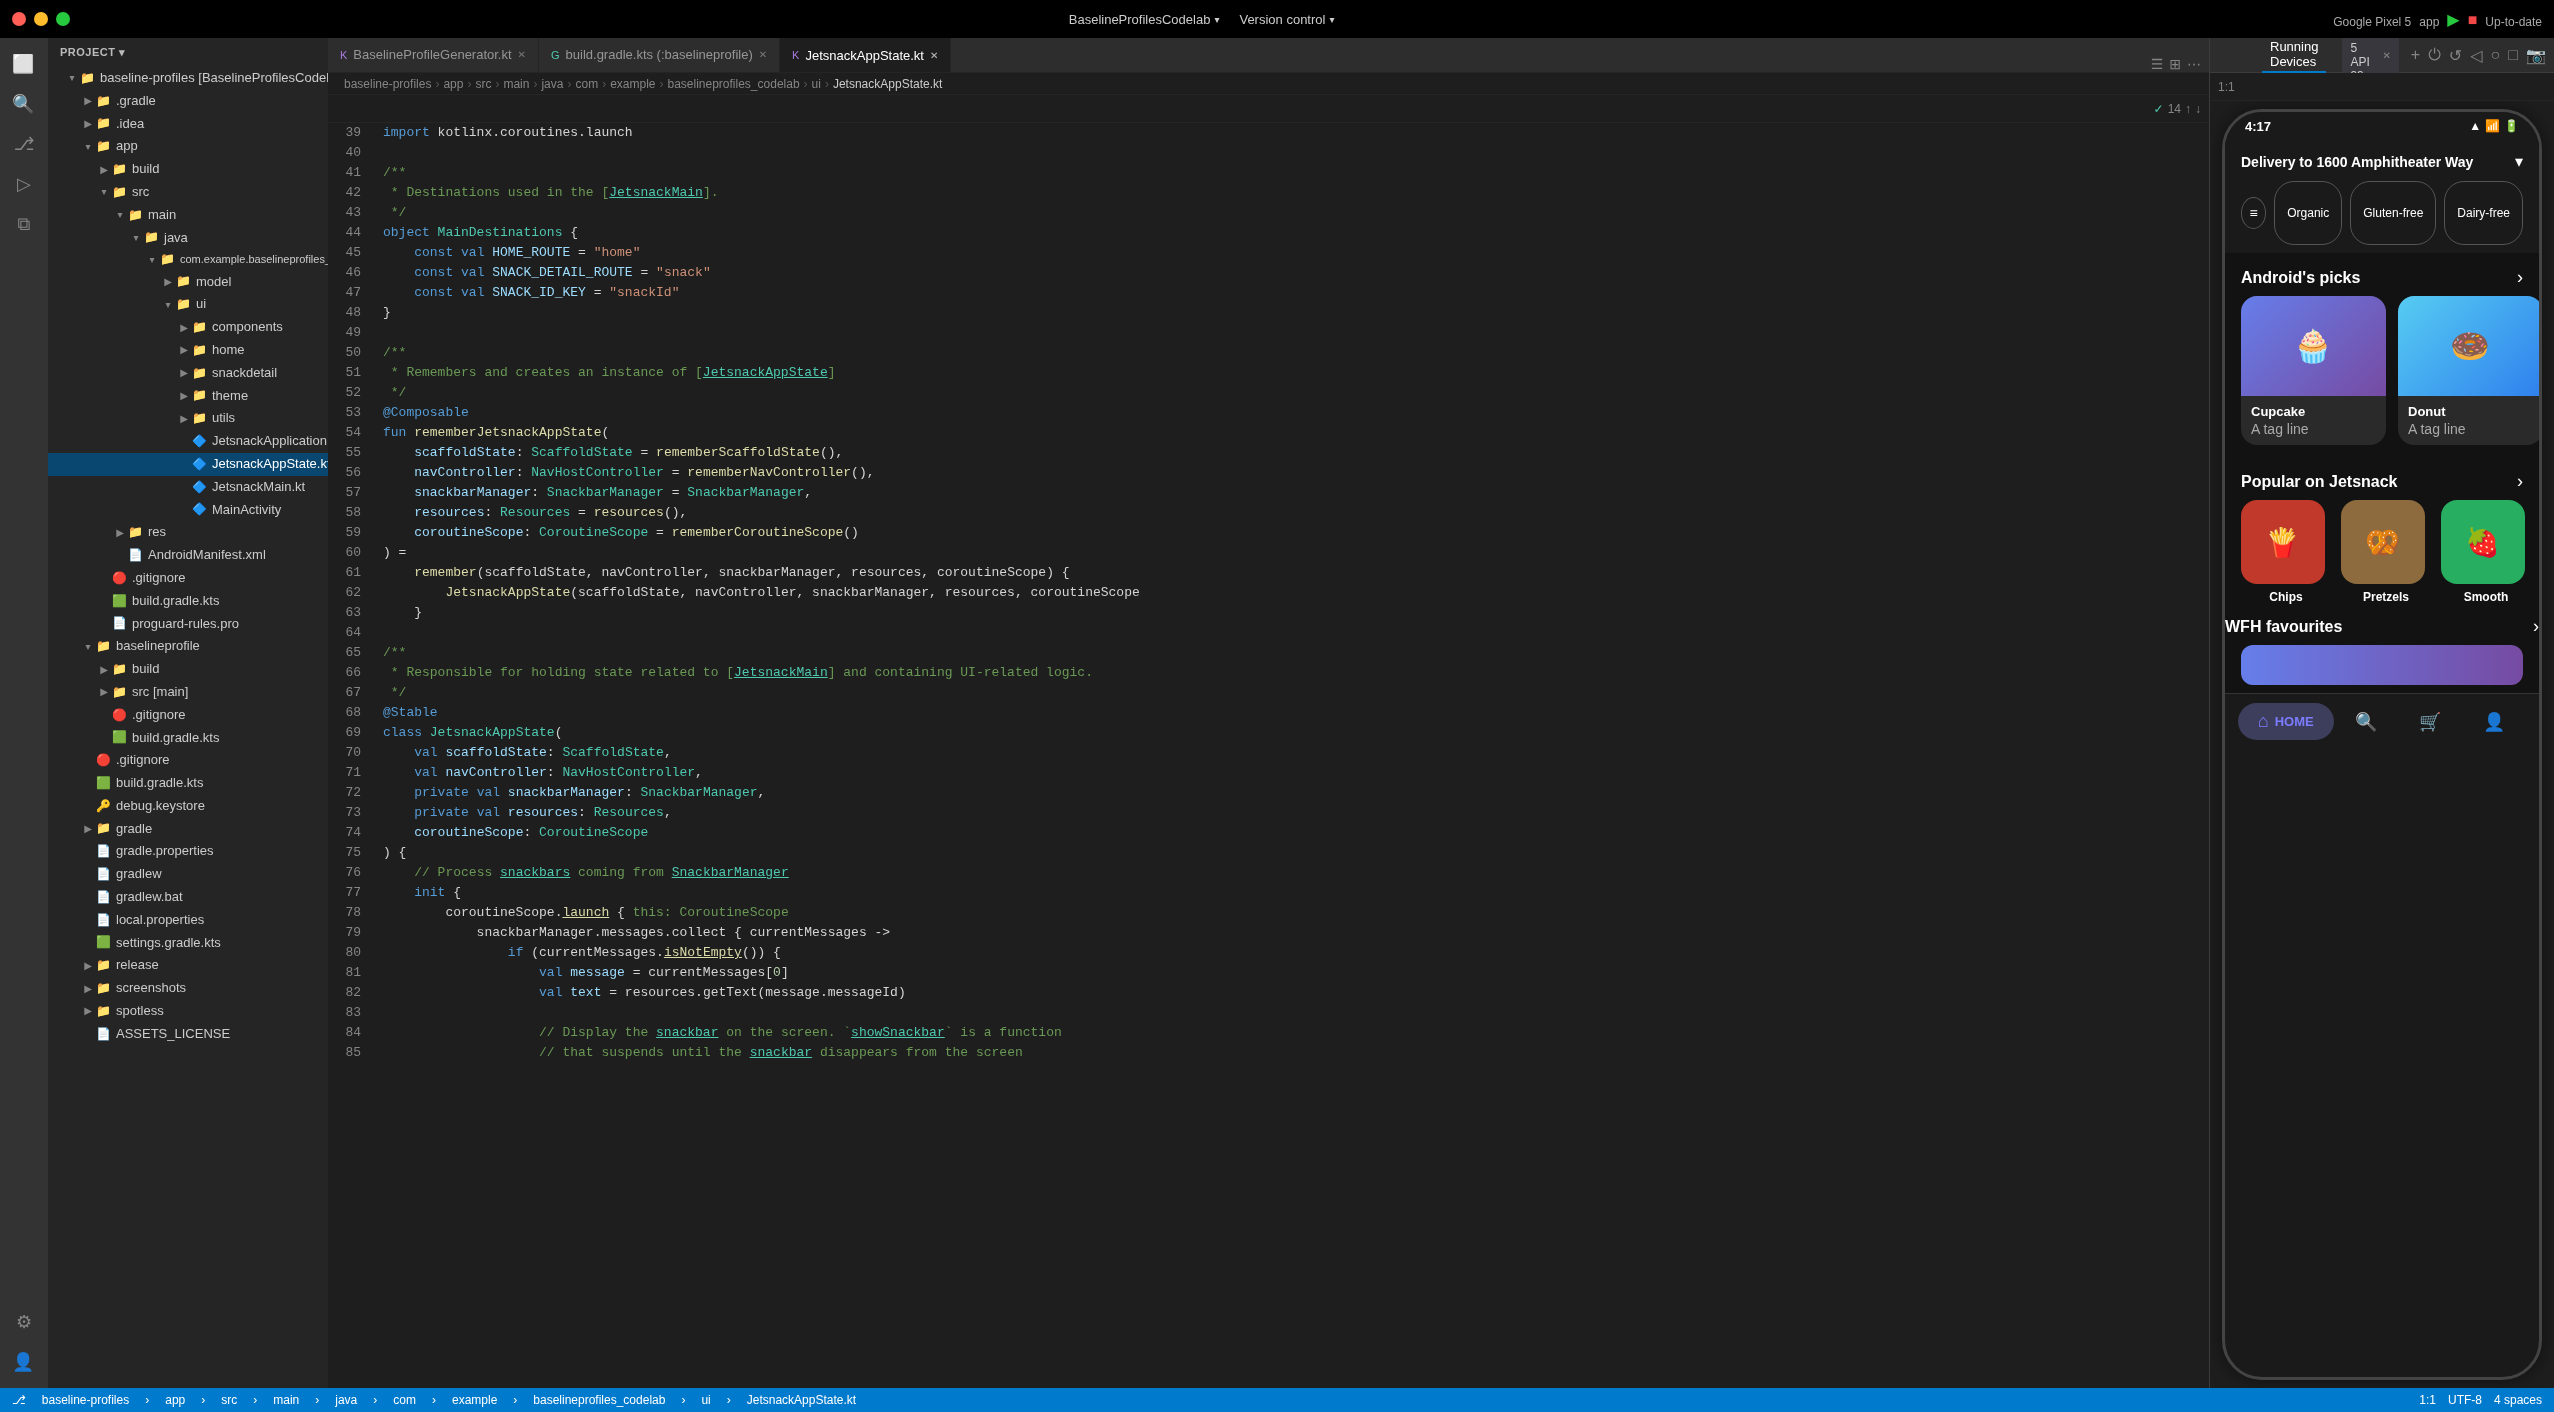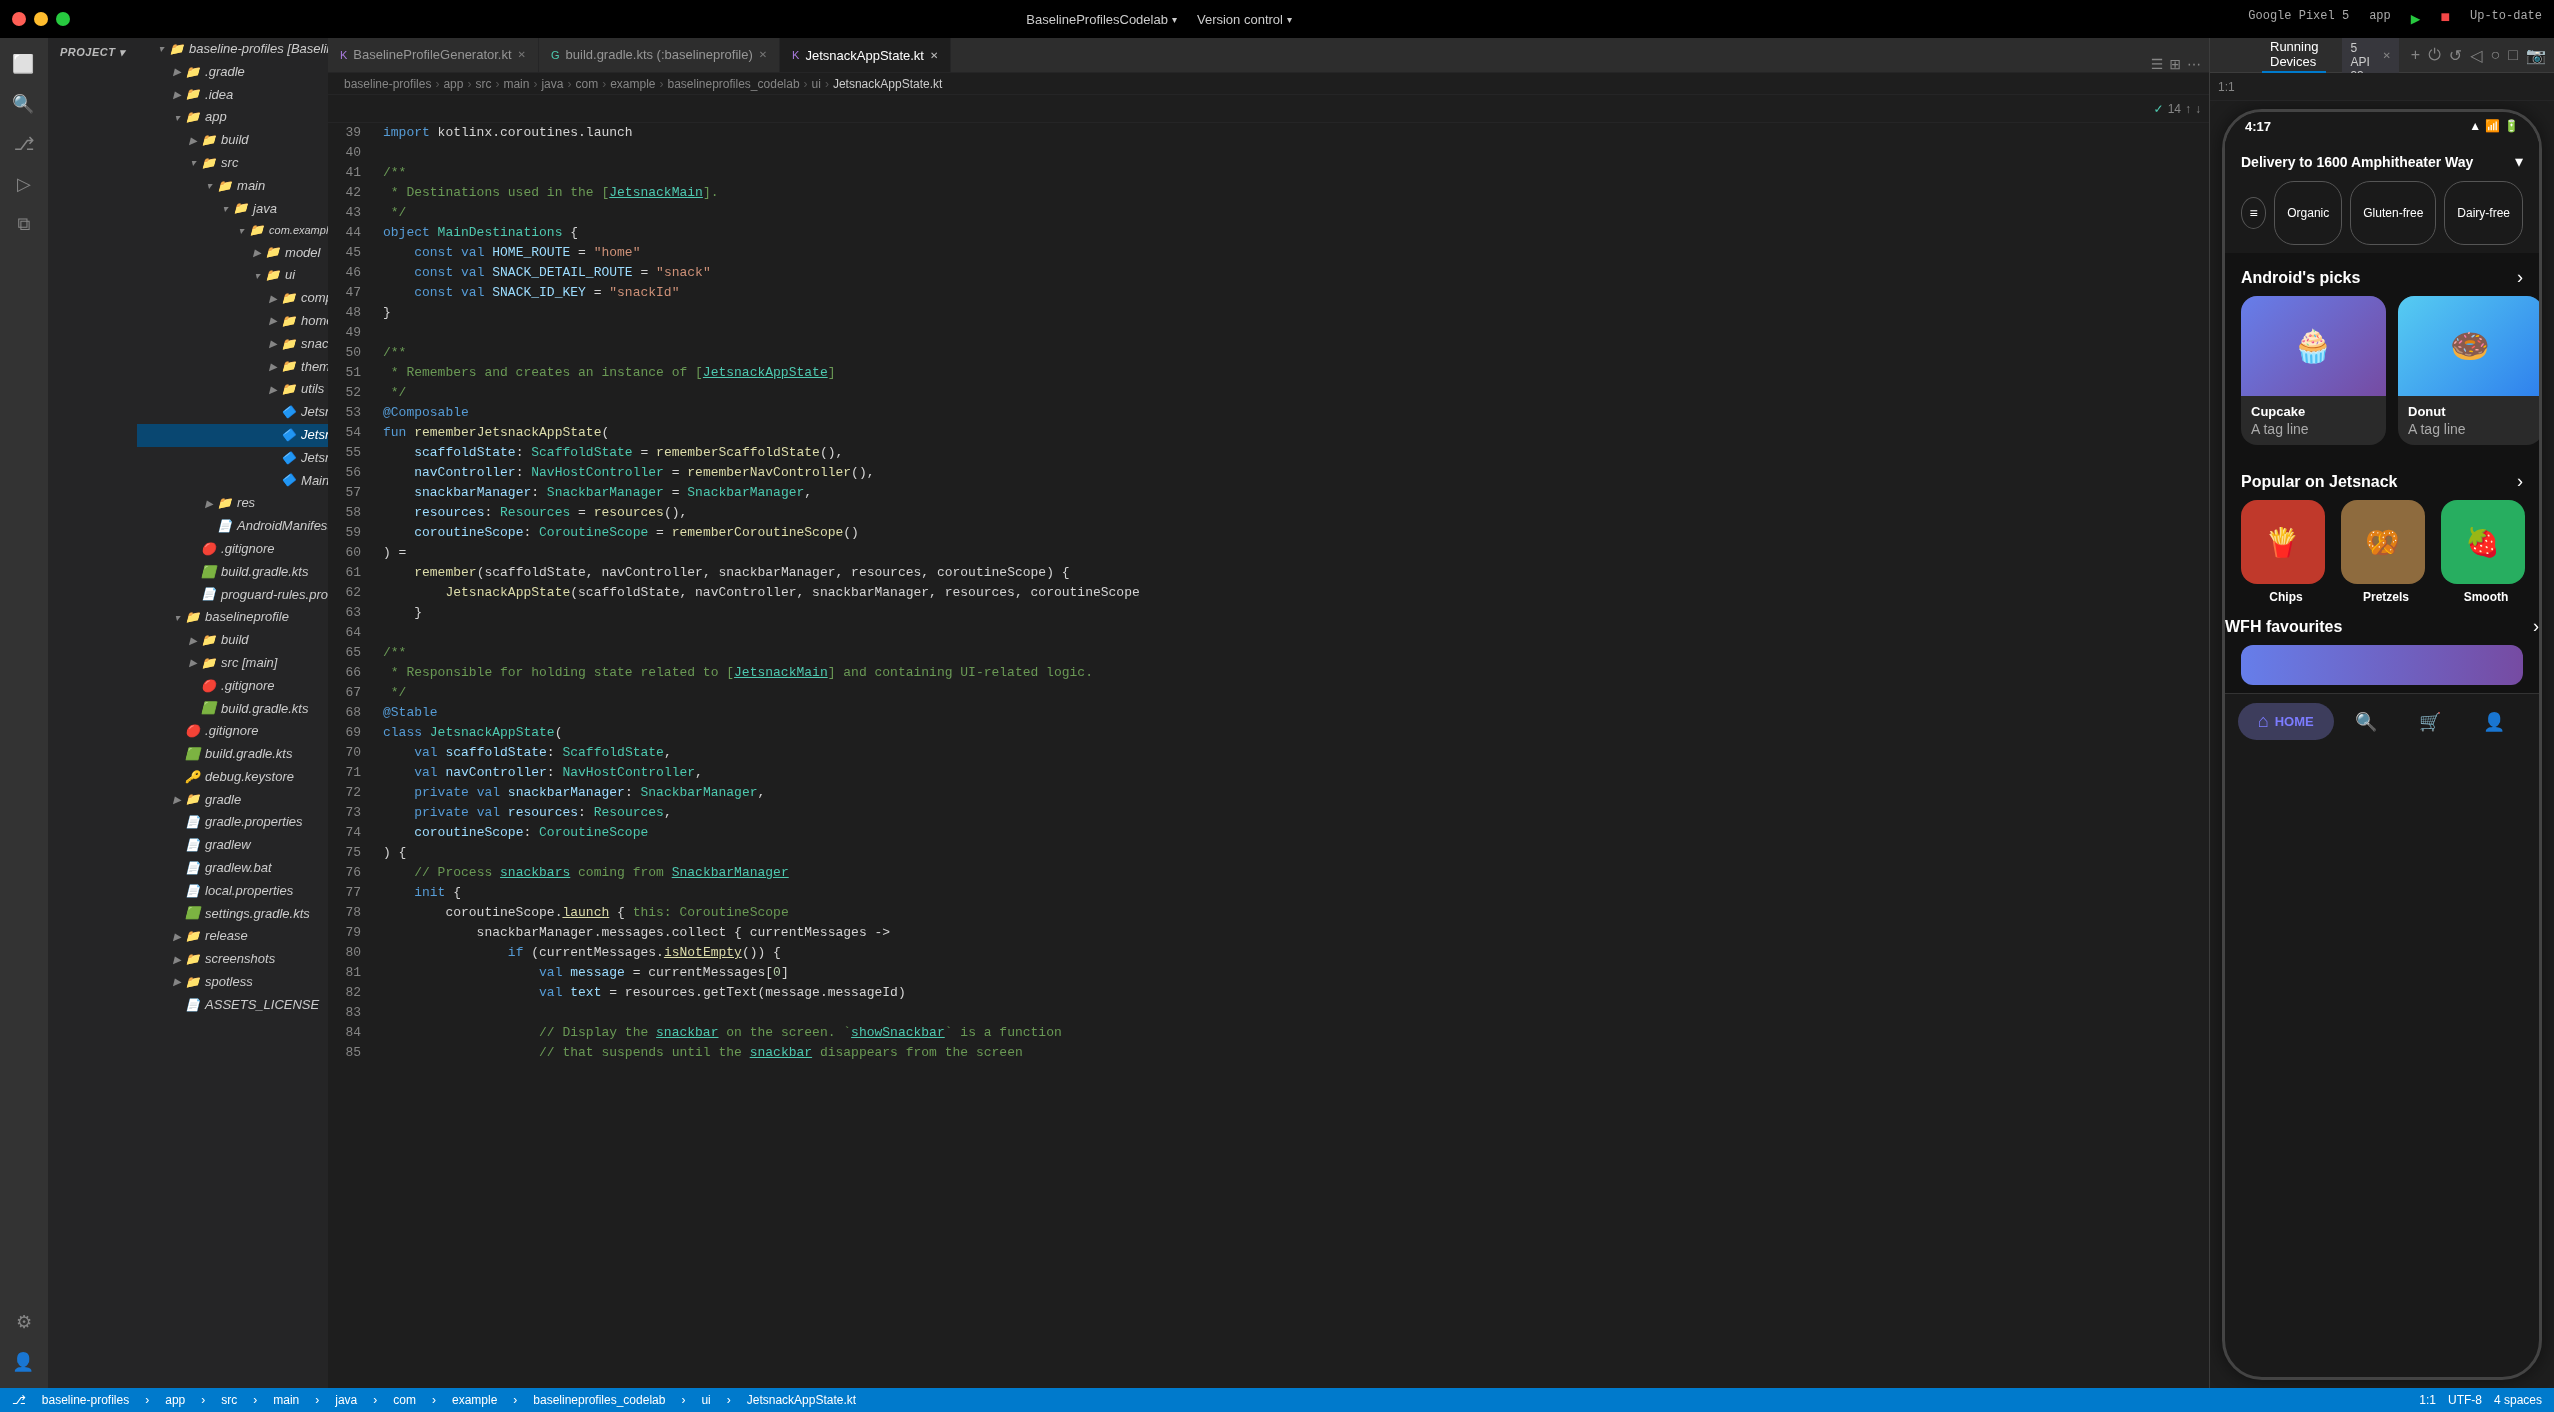--- a/index.html
+++ b/index.html
@@ -33,25 +33,24 @@
       flex: 1;
       display: flex;
       align-items: center;
       justify-content: center;
       gap: 20px;
       font-size: 13px;
       color: #ccc;
     }
     .title-bar-right {
       display: flex;
-      align-items: flex-start;
-      gap: 20px;
+      align-items: flex-end;
+      gap: 8px;
       font-size: 12px;
       color: #aaa;
-      font-family: Liberation Mono, monospace;
     }
     .title-item { display: flex; align-items: center; gap: 4px; }
     .dropdown-arrow { font-size: 10px; }
 
     
     .main-layout {
       display: flex;
       flex: 1;
       overflow: hidden;
     }
@@ -86,24 +85,23 @@
       align-items: center;
       gap: 4px;
       padding-bottom: 8px;
     }
 
     
     .file-explorer {
       width: 280px;
       background: #252526;
       display: flex;
-      flex-direction: row;
+      flex-direction: column;
       flex-shrink: 0;
       overflow: hidden;
-      font-style: italic;
     }
     .explorer-header {
       padding: 8px 12px;
       font-size: 11px;
       font-weight: 600;
       text-transform: uppercase;
       color: #bbbbbb;
       letter-spacing: 0.5px;
     }
     .tree {

